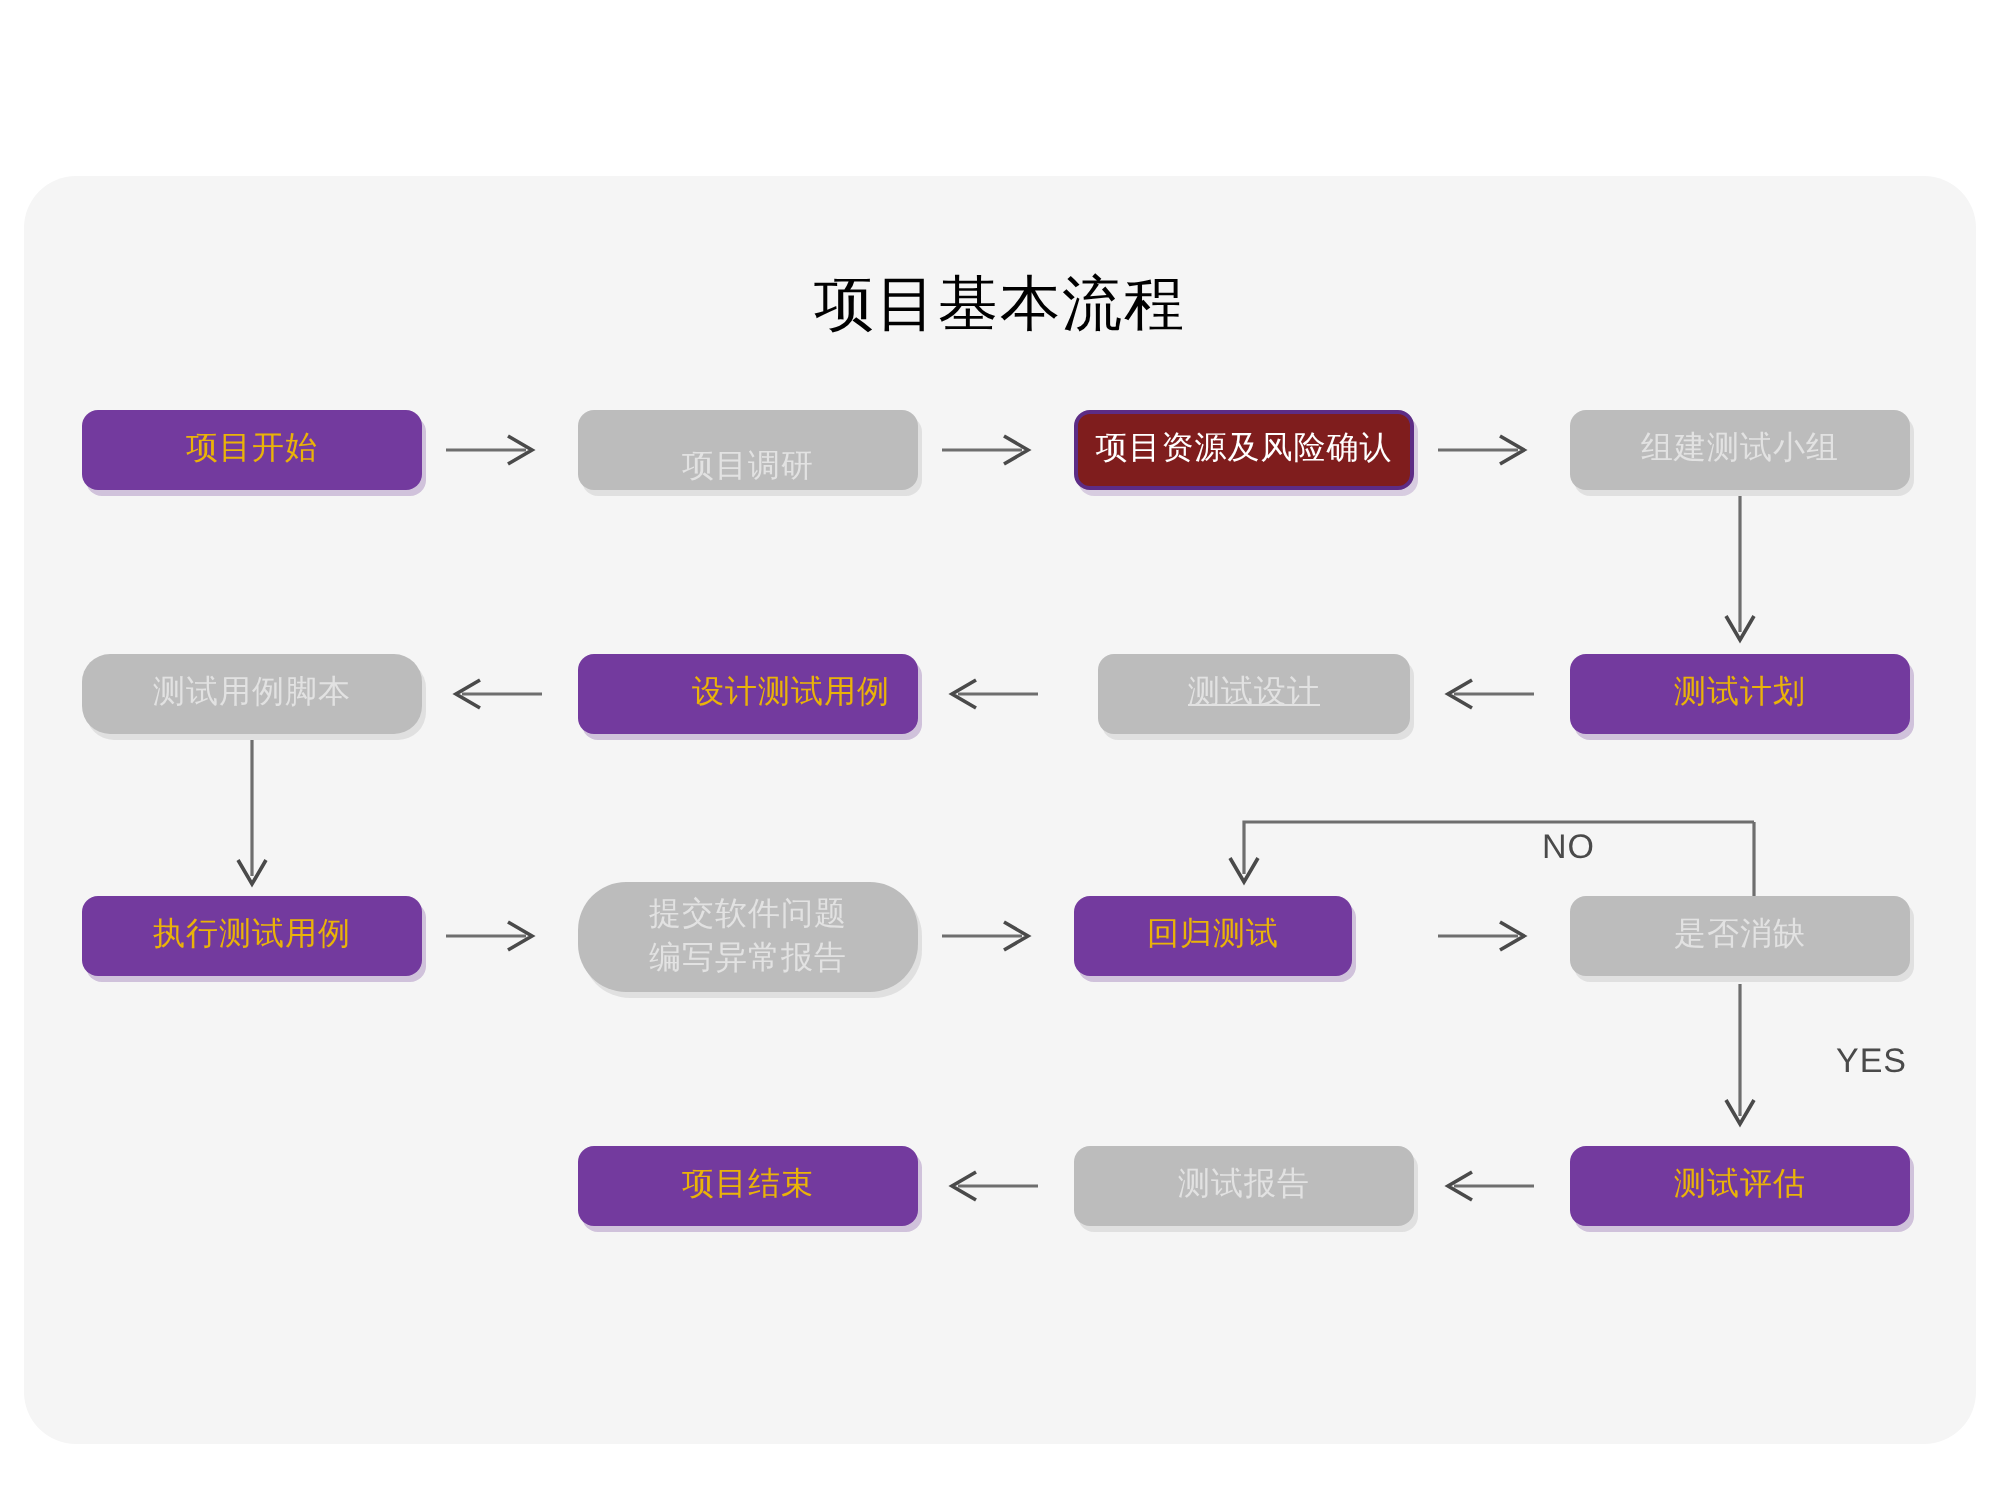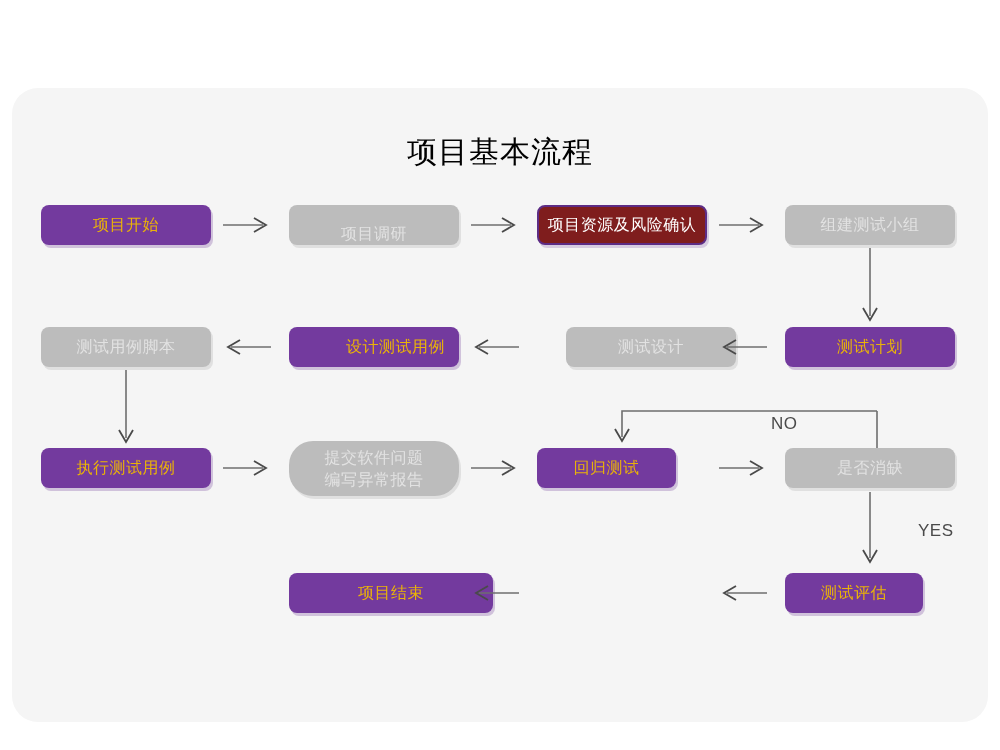--- a/index.html
+++ b/index.html
@@ -151,21 +151,21 @@
     <span>组建测试小组</span>
   </div>
 
   <div class="varrow" style="left:860px; top:248px;">
     <svg width="20" height="78" viewBox="0 0 20 78">
       <line x1="10" y1="0" x2="10" y2="68" stroke="#6e6e6e" stroke-width="1.6"></line>
       <polyline points="3,60 10,72 17,60" fill="none" stroke="#4a4a4a" stroke-width="1.8"></polyline>
     </svg>
   </div>
 
-  <div class="node gray" style="left:41px; top:327px; width:170px; height:40px;">
+  <div class="node gray" style="left:41px; top:327px; width:170px; height:40px;border-radius:14px;">
     <span>测试用例脚本</span>
   </div>
 
   <div class="harrow" style="left:221px; top:337px;">
     <svg width="52" height="20" viewBox="0 0 52 20">
       <line x1="10" y1="10" x2="50" y2="10" stroke="#6e6e6e" stroke-width="1.6"></line>
       <polyline points="19,3 7,10 19,17" fill="none" stroke="#4a4a4a" stroke-width="1.8"></polyline>
     </svg>
   </div>
 
@@ -173,21 +173,21 @@
     <span>设计测试用例</span>
   </div>
 
   <div class="harrow" style="left:469px; top:337px;">
     <svg width="52" height="20" viewBox="0 0 52 20">
       <line x1="10" y1="10" x2="50" y2="10" stroke="#6e6e6e" stroke-width="1.6"></line>
       <polyline points="19,3 7,10 19,17" fill="none" stroke="#4a4a4a" stroke-width="1.8"></polyline>
     </svg>
   </div>
 
-  <div class="node gray" style="left:566px; top:327px; width:170px; height:40px;">
+  <div class="node gray" style="left:549px; top:327px; width:156px; height:40px;text-decoration:underline;">
     <span>测试设计</span>
   </div>
 
   <div class="harrow" style="left:717px; top:337px;">
     <svg width="52" height="20" viewBox="0 0 52 20">
       <line x1="10" y1="10" x2="50" y2="10" stroke="#6e6e6e" stroke-width="1.6"></line>
       <polyline points="19,3 7,10 19,17" fill="none" stroke="#4a4a4a" stroke-width="1.8"></polyline>
     </svg>
   </div>
 
@@ -252,36 +252,39 @@
   </div>
 
   <div class="varrow" style="left:860px; top:492px;">
     <svg width="20" height="78" viewBox="0 0 20 78">
       <line x1="10" y1="0" x2="10" y2="66" stroke="#6e6e6e" stroke-width="1.6"></line>
       <polyline points="3,58 10,70 17,58" fill="none" stroke="#4a4a4a" stroke-width="1.8"></polyline>
     </svg>
   </div>
   <div class="edge-label" style="left:878px; top:521px;">YES</div>
 
-  <div class="node purple" style="left:289px; top:573px; width:204px; height:40px;">
+  <div class="node purple" style="left:289px; top:573px; width:170px; height:40px;">
     <span>项目结束</span>
   </div>
 
   <div class="harrow" style="left:469px; top:583px;">
     <svg width="52" height="20" viewBox="0 0 52 20">
       <line x1="10" y1="10" x2="50" y2="10" stroke="#6e6e6e" stroke-width="1.6"></line>
       <polyline points="19,3 7,10 19,17" fill="none" stroke="#4a4a4a" stroke-width="1.8"></polyline>
     </svg>
   </div>
 
+  <div class="node gray" style="left:537px; top:573px; width:170px; height:40px;">
+    <span>测试报告</span>
+  </div>
 
   <div class="harrow" style="left:717px; top:583px;">
     <svg width="52" height="20" viewBox="0 0 52 20">
       <line x1="10" y1="10" x2="50" y2="10" stroke="#6e6e6e" stroke-width="1.6"></line>
       <polyline points="19,3 7,10 19,17" fill="none" stroke="#4a4a4a" stroke-width="1.8"></polyline>
     </svg>
   </div>
 
-  <div class="node purple" style="left:785px; top:573px; width:138px; height:40px;">
+  <div class="node purple" style="left:785px; top:573px; width:170px; height:40px;">
     <span>测试评估</span>
   </div>
 
 </div>
 
 </body></html>

